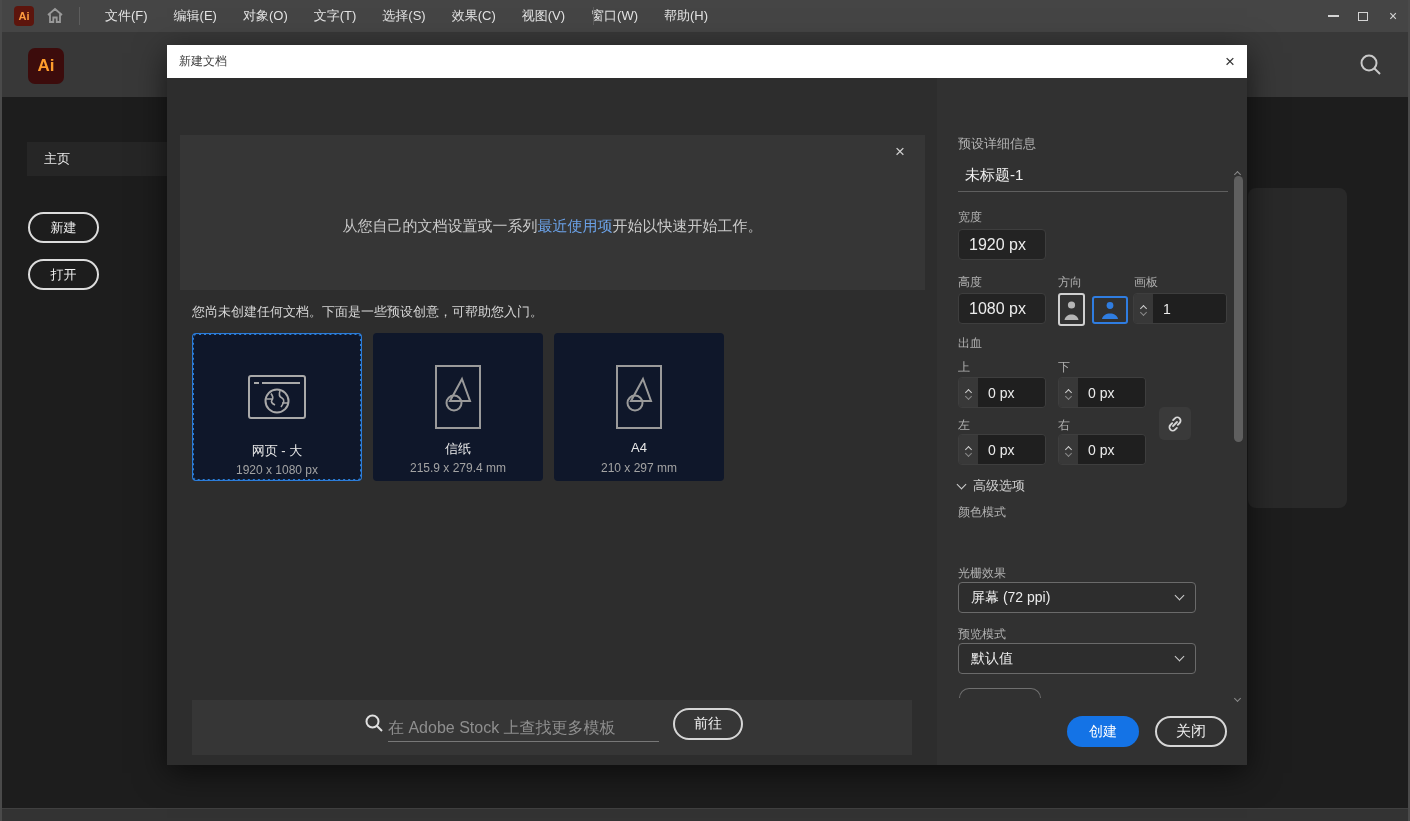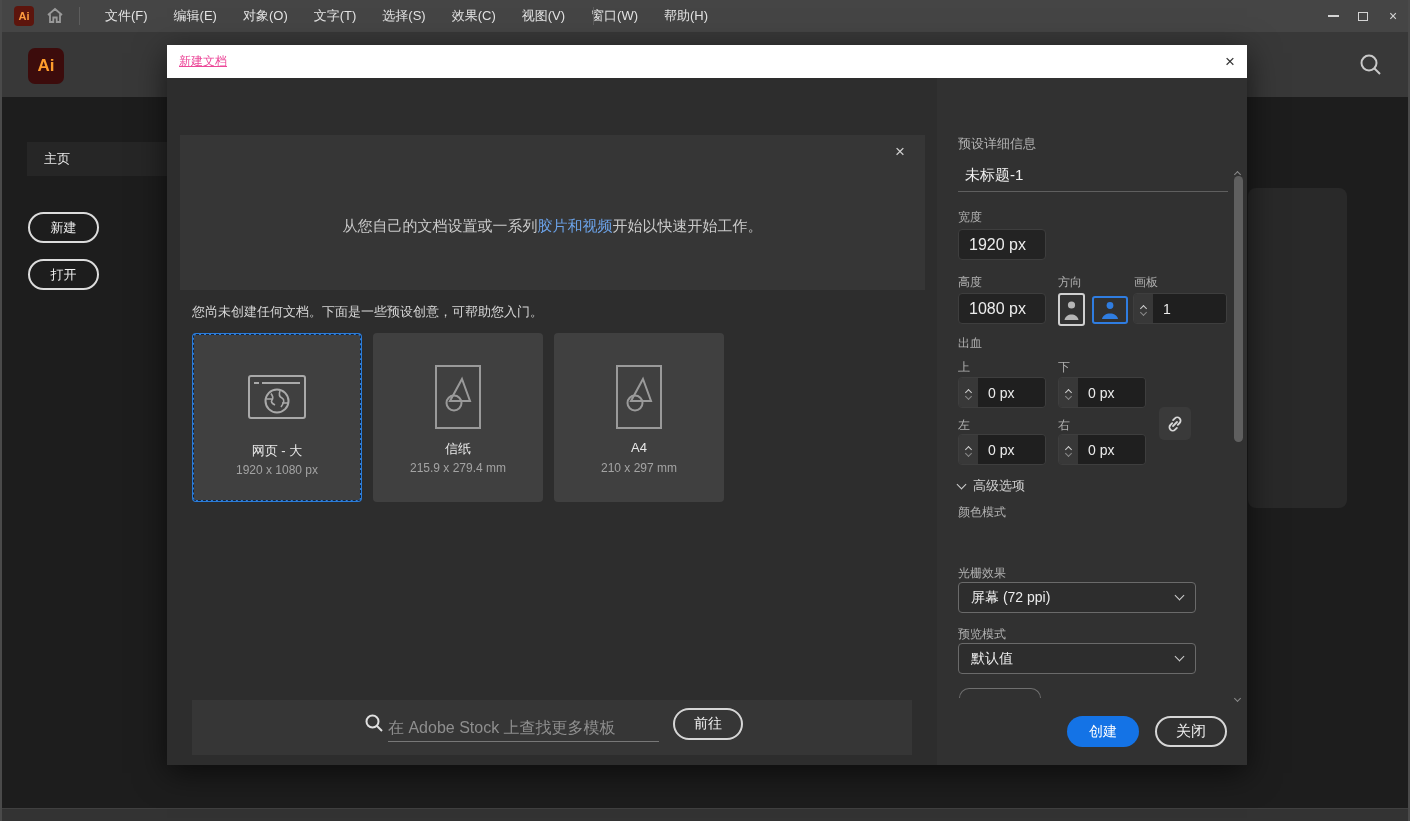--- a/index.html
+++ b/index.html
@@ -36,21 +36,21 @@
               color:#e8e8e8; font-size:13px; line-height:34px; padding-left:17px; }
   .pill-btn { position:absolute; left:26px; width:71px; height:31px; border:2px solid #dcdcdc; border-radius:17px;
               background:transparent; color:#f0f0f0; font-size:13px; display:flex; align-items:center; justify-content:center; }
   .bg-card { position:absolute; left:1246px; top:188px; width:99px; height:320px; background:#292929; border-radius:8px; }
   .bottom-strip { position:absolute; left:0; bottom:0; width:1410px; height:13px; background:#333333; border-top:1px solid #404040; }
 
   
   .dialog { position:absolute; left:165px; top:45px; width:1080px; height:720px;
             box-shadow:0 8px 30px rgba(0,0,0,.6); }
   .dlg-titlebar { position:relative; width:100%; height:33px; background:#ffffff; }
-  .dlg-title { position:absolute; left:12px; top:0; height:33px; line-height:33px; color:#ec4899; font-size:12px;text-decoration:underline; }
+  .dlg-title { position:absolute; left:12px; top:0; height:33px; line-height:33px; color:#404040; font-size:12px; }
   .dlg-close { position:absolute; right:12px; top:0; height:33px; line-height:33px; color:#333; font-size:17px; cursor:default; }
   .dlg-body { position:relative; width:100%; height:687px; display:flex; }
   .dlg-main { position:relative; width:770px; height:100%; background:#2d2d2d; }
   .dlg-panel { position:relative; width:310px; height:100%; background:#313131; }
 
   
   .tabs { position:absolute; left:25px; top:0; height:47px; display:flex; align-items:center; }
   .tab { position:relative; height:47px; display:flex; align-items:center; gap:7px;
          color:#8f8f8f; font-size:14px; margin-right:27px; cursor:default; }
   .tab.active { color:#ffffff; }
@@ -60,21 +60,21 @@
   .banner { position:absolute; left:13px; top:57px; width:745px; height:155px; background:#363636; }
   .banner-close { position:absolute; right:20px; top:7px; color:#cfcfcf; font-size:17px; }
   .banner-title { position:absolute; left:0; right:0; top:33px; text-align:center; color:#f2f2f2; font-size:26px; }
   .banner-sub { position:absolute; left:0; right:0; top:82px; text-align:center; color:#c9c9c9; font-size:15px; }
   .banner-link { color:#6ba2e8; }
 
   .hint { position:absolute; left:25px; top:225px; color:#d6d6d6; font-size:13px; }
 
   
   .cards { position:absolute; left:25px; top:255px; display:flex; gap:11px; }
-  .card { position:relative; width:170px; height:169px; background:#404040; border-radius:4px; }
+  .card { position:relative; width:170px; height:148px; background:#0f172a; border-radius:4px; }
   .card.selected { border:2px solid #2b7cd9; outline:1px dashed #10233c; outline-offset:-2px; }
   .card-icon { position:absolute; left:0; right:0; top:32px; display:flex; justify-content:center; }
   .card.selected .card-icon { top:40px; }
   .card-name { position:absolute; left:0; right:0; top:107px; text-align:center; color:#e8e8e8; font-size:13px; }
   .card-size { position:absolute; left:0; right:0; top:128px; text-align:center; color:#a3a3a3; font-size:12px; }
 
   
   .stockbar { position:absolute; left:25px; top:622px; width:720px; height:55px; background:#363636; }
   .stock-search-ico { position:absolute; left:172px; top:13px; }
   .stock-input { position:absolute; left:196px; top:14px; width:271px; height:28px; background:transparent;
@@ -194,21 +194,21 @@
     </div>
 
     <div class="dlg-body">
 
       <div class="dlg-main">
 
 
         <div class="banner">
           <span class="banner-close">×</span>
           <div class="banner-sub">
-            <span>从您自己的文档设置或一系列</span><span class="banner-link">胶片和视频</span><span>开始以快速开始工作。</span>
+            <span>从您自己的文档设置或一系列</span><span class="banner-link">最近使用项</span><span>开始以快速开始工作。</span>
           </div>
         </div>
 
         <div class="hint">您尚未创建任何文档。下面是一些预设创意，可帮助您入门。</div>
 
         <div class="cards">
           <div class="card selected">
             <span class="card-icon">
               <svg width="58" height="44" viewBox="0 0 58 44" fill="none" stroke="#a9a9a9" stroke-width="2">
                 <rect x="1" y="1" width="56" height="42" rx="2"></rect>

